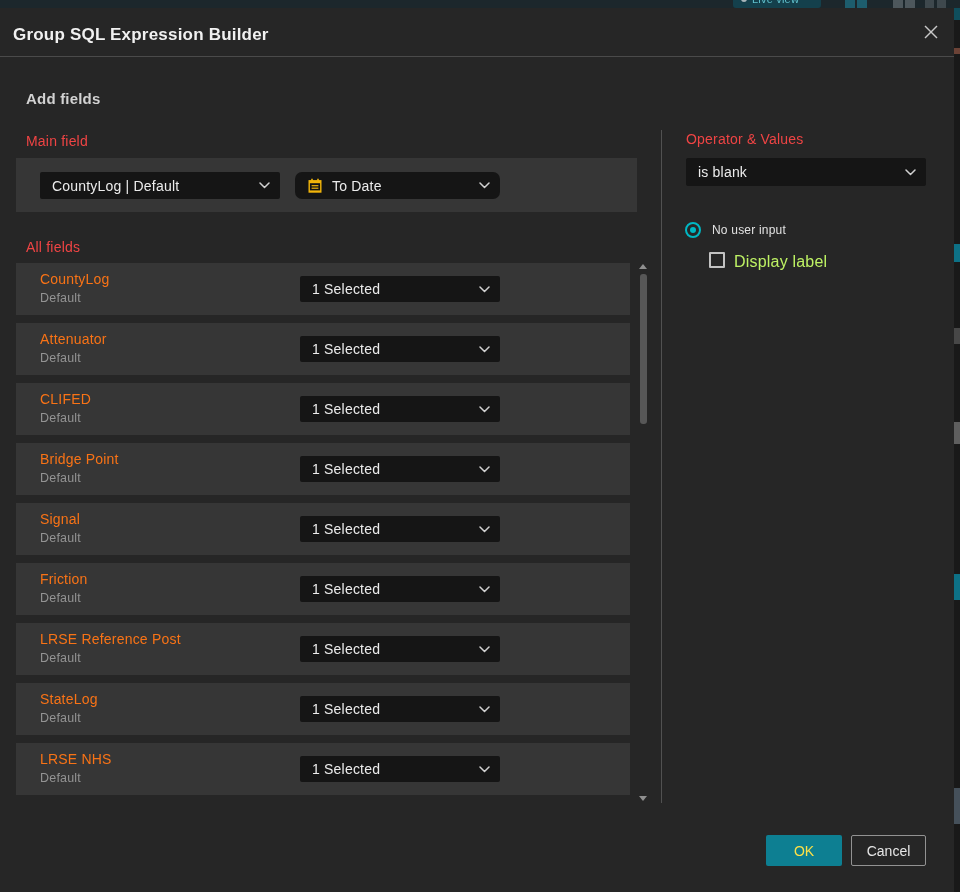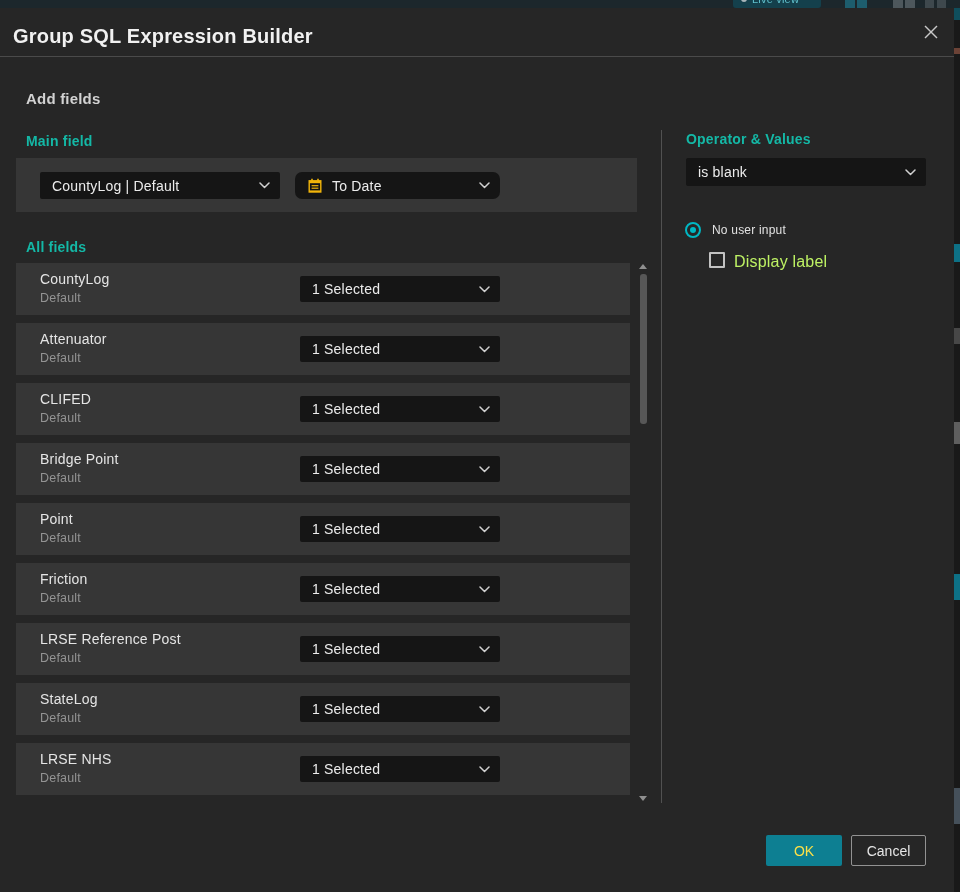--- a/index.html
+++ b/index.html
@@ -28,35 +28,35 @@
     background: #191919; z-index: 1;
   }
   .rfrag { position: absolute; left: 0; width: 6px; }
 
   
   .dialog {
     position: absolute; left: 0; top: 8px; width: 954px; height: 884px;
     background: #262626; z-index: 2;
   }
   .dialog-title {
-    position: absolute; left: 13px; top: 17px; font-size: 20px; font-weight: 600;
+    position: absolute; left: 13px; top: 17px; font-size: 17px; font-weight: 600;
     color: #f1f1f1;
   }
   .close-btn {
     position: absolute; left: 919px; top: 12px; width: 24px; height: 24px;
     display: flex; align-items: center; justify-content: center; cursor: pointer;
   }
   .header-sep {
     position: absolute; left: 0; top: 48px; width: 954px; height: 1px; background: #4a4a4a;
   }
 
   .h-add-fields {
     position: absolute; left: 26px; top: 82px; font-size: 15px; font-weight: 700; color: #d2d2d2;
   }
-  .sub-label { font-size: 14px; font-weight: 700; color: #14b8a6; position: absolute; }
+  .sub-label { font-size: 14px; font-weight: 400; color: #ef4444; position: absolute; }
   .lbl-main-field  { left: 26px;  top: 125px; }
   .lbl-all-fields  { left: 26px;  top: 231px; }
   .lbl-operator    { left: 686px; top: 123px; text-align: right; }
 
   .main-band {
     position: absolute; left: 16px; top: 150px; width: 621px; height: 54px; background: #363636;
   }
 
   .dropdown {
     background: #151515; border-radius: 2px; display: flex; align-items: center;
@@ -70,21 +70,21 @@
   .dd-attribute { left: 295px; top: 164px; width: 205px; height: 27px; border-radius: 7px; }
   .dd-operator  { left: 686px; top: 150px; width: 240px; height: 28px; }
   .date-ic { display: flex; align-items: center; margin-right: 9px; }
 
   
   .field-list {
     position: absolute; left: 16px; top: 255px; width: 614px;
     display: flex; flex-direction: column; gap: 8px;
   }
   .field-row { position: relative; height: 52px; background: #363636; }
-  .field-name { position: absolute; left: 24px; top: 8px;  font-size: 14px;   color: #e5e5e5; }
+  .field-name { position: absolute; left: 24px; top: 8px;  font-size: 14px;   color: #f97316; }
   .field-sub  { position: absolute; left: 24px; top: 28px; font-size: 12.5px; color: #949494; }
   .row-dd { left: 284px; top: 13px; width: 200px; height: 26px; }
 
   
   .scroll-up, .scroll-down { position: absolute; width: 0; height: 0; }
   .scroll-up {
     left: 639px; top: 256px;
     border-left: 4px solid transparent; border-right: 4px solid transparent;
     border-bottom: 5px solid #8f8f8f;
   }
@@ -256,21 +256,21 @@
     <div class="dropdown row-dd">
       <span class="dd-text">1 Selected</span>
       <span class="chevron">
         <svg width="11" height="7" viewBox="0 0 11 7">
                 <polyline points="1,1 5.5,5.5 10,1" fill="none" stroke="#d0d0d0" stroke-width="1.5" stroke-linecap="round" stroke-linejoin="round"></polyline>
               </svg>
       </span>
     </div>
   </div>
         <div class="field-row">
-    <div class="field-name">Point</div>
+    <div class="field-name">Signal</div>
     <div class="field-sub">Default</div>
     <div class="dropdown row-dd">
       <span class="dd-text">1 Selected</span>
       <span class="chevron">
         <svg width="11" height="7" viewBox="0 0 11 7">
                 <polyline points="1,1 5.5,5.5 10,1" fill="none" stroke="#d0d0d0" stroke-width="1.5" stroke-linecap="round" stroke-linejoin="round"></polyline>
               </svg>
       </span>
     </div>
   </div>

